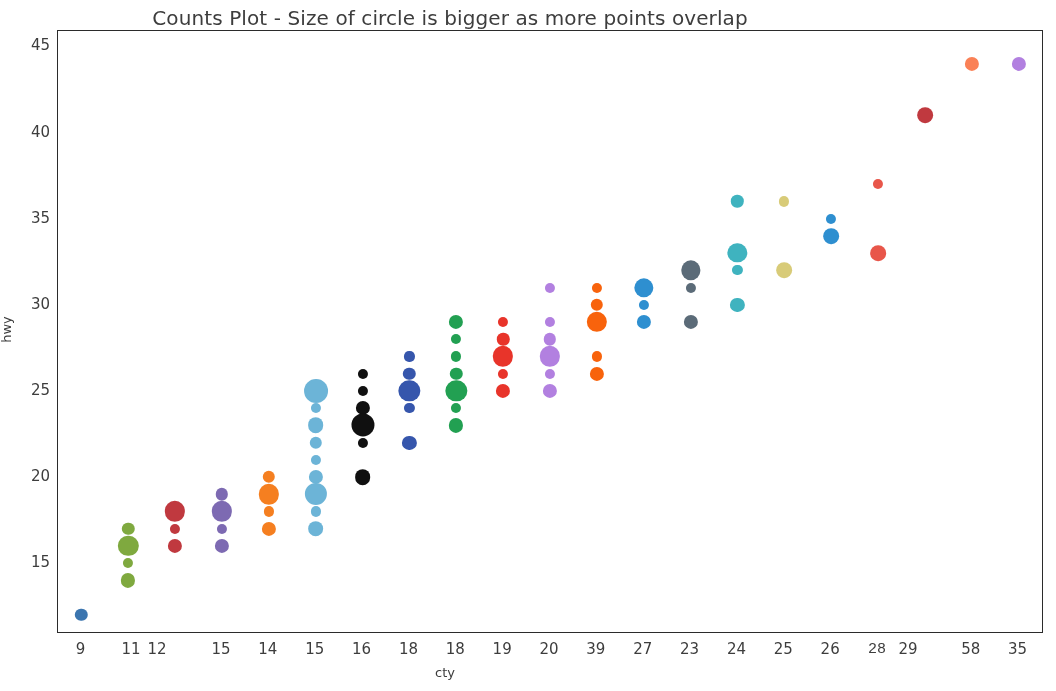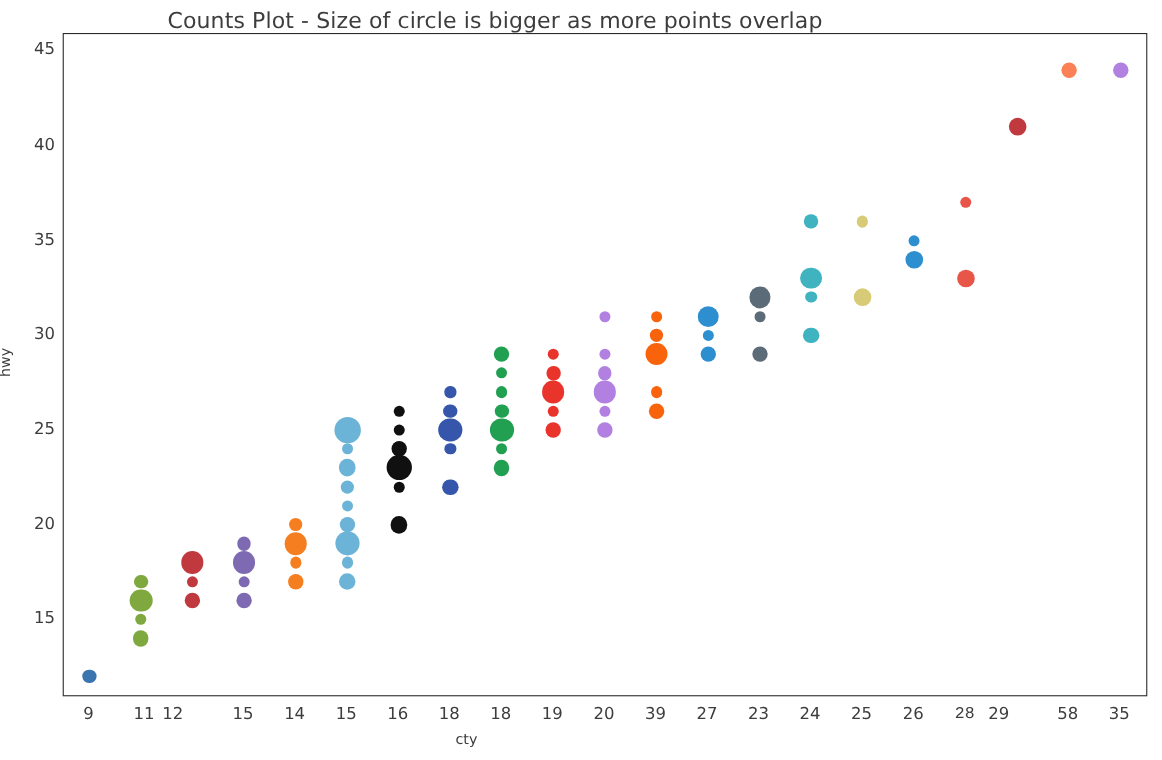--- a/index.html
+++ b/index.html
@@ -84,20 +84,21 @@
   }
 
   #xaxis-title {
     position: absolute;
     left: 0;
     top: 665px;
     width: 848px;
     text-align: center;
     font-size: 13px;
     color: #3d3d3d;
+    padding-left: 21px;
   }
 
   #yaxis-title {
     position: absolute;
     left: -24px;
     top: 322px;
     width: 60px;
     text-align: center;
     font-size: 13px;
     color: #3d3d3d;

